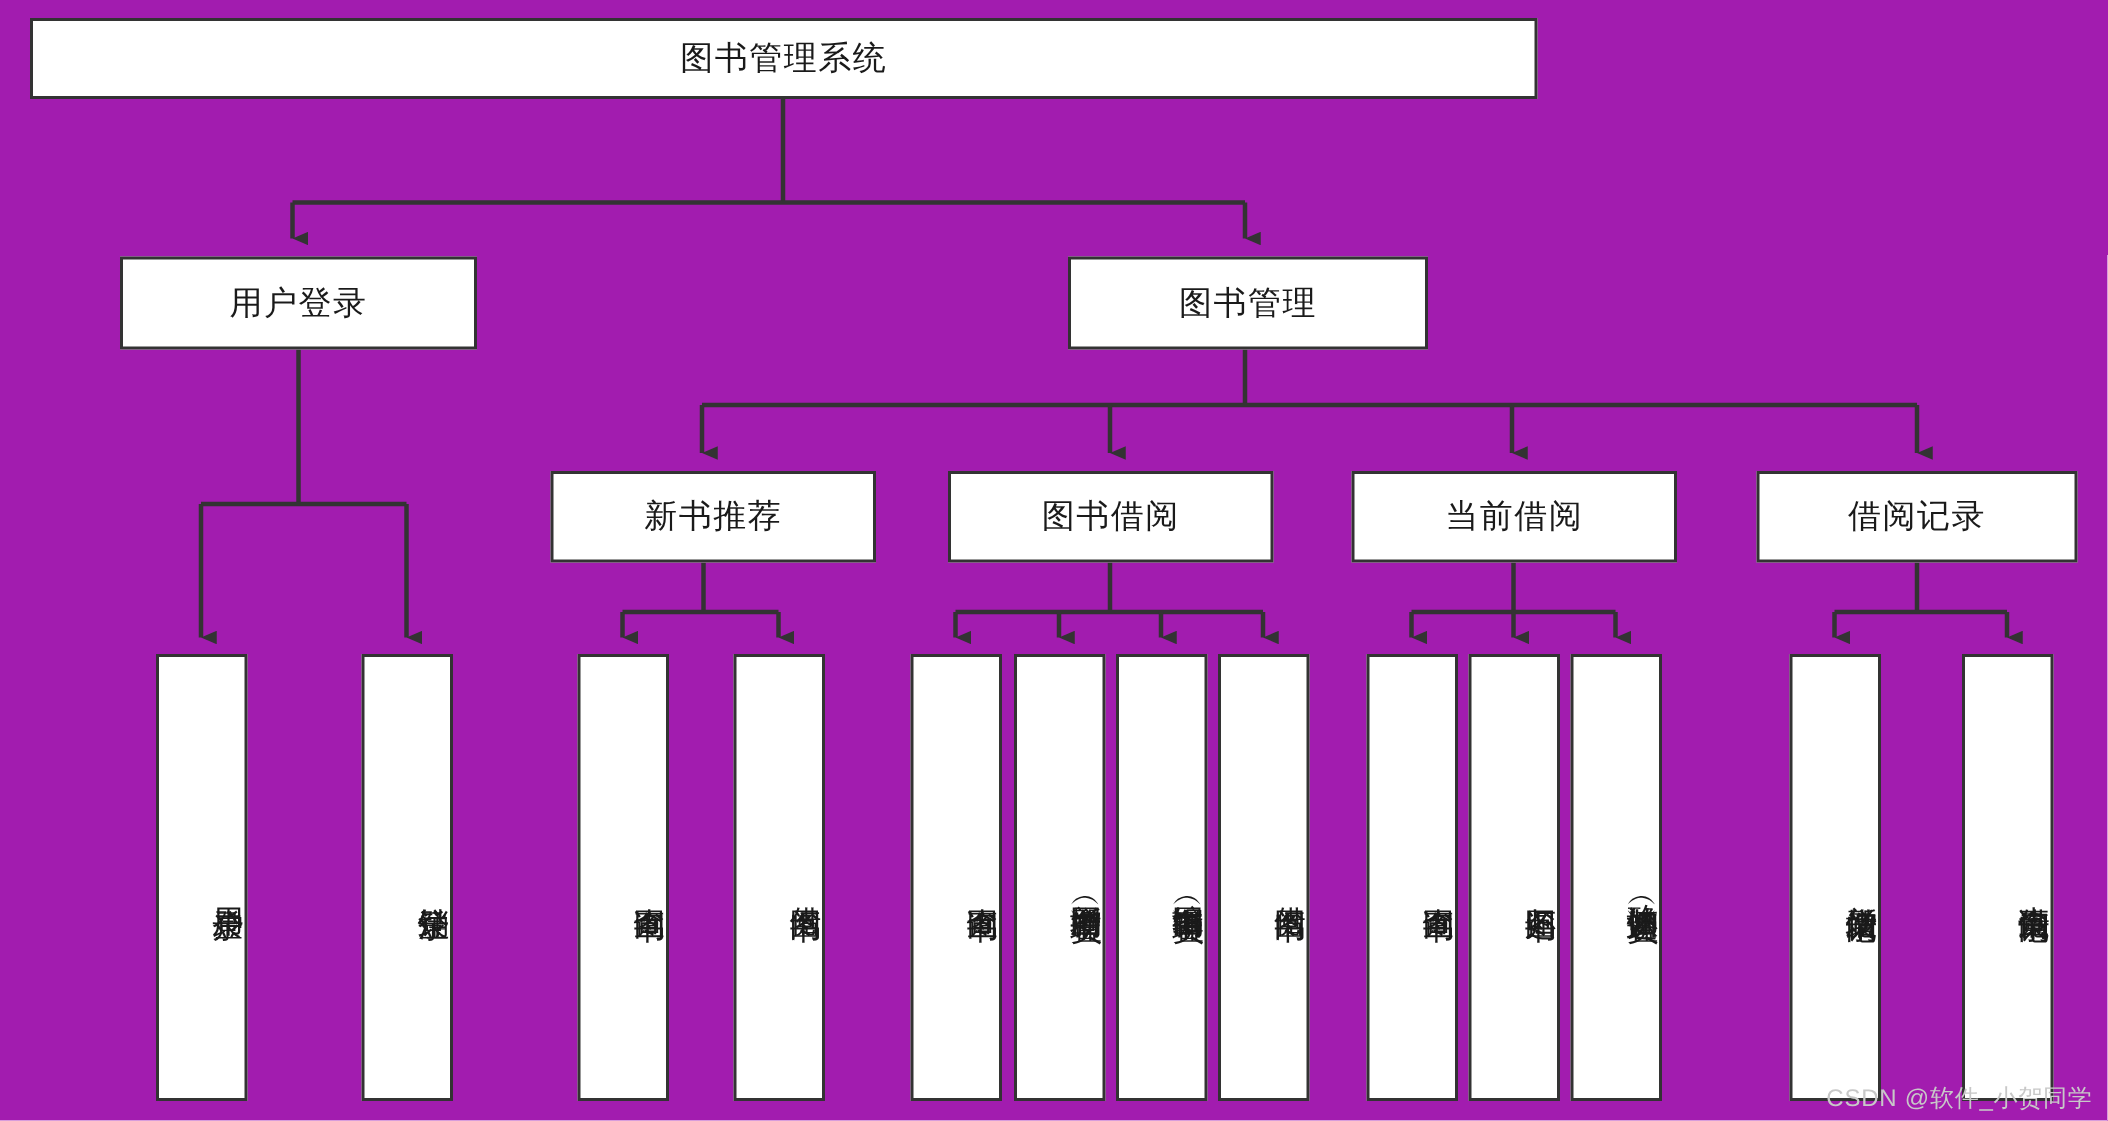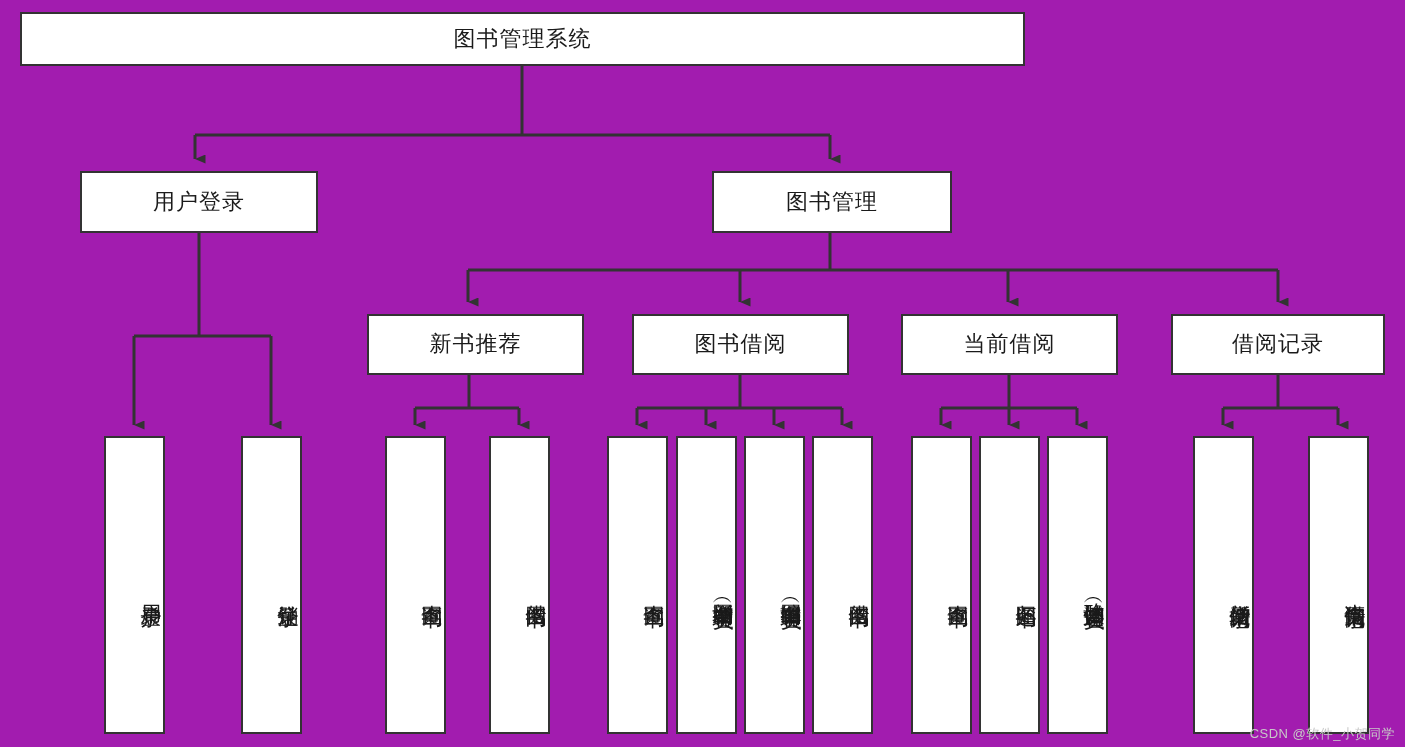--- a/index.html
+++ b/index.html
@@ -53,21 +53,21 @@
   .node-v > span {
     display: block;
     writing-mode: vertical-rl;
     text-orientation: upright;
     max-height: 100%;
   }
   .watermark {
     position: absolute;
     right: 10px;
     bottom: 4px;
-    font-size: 13px;
+    font-size: 16px;
     color: #c8c8c8;
     letter-spacing: 0.5px;
     white-space: nowrap;
     user-select: none;
   }
 </style>
 </head>
 <body>
 
 <div id="canvas">

